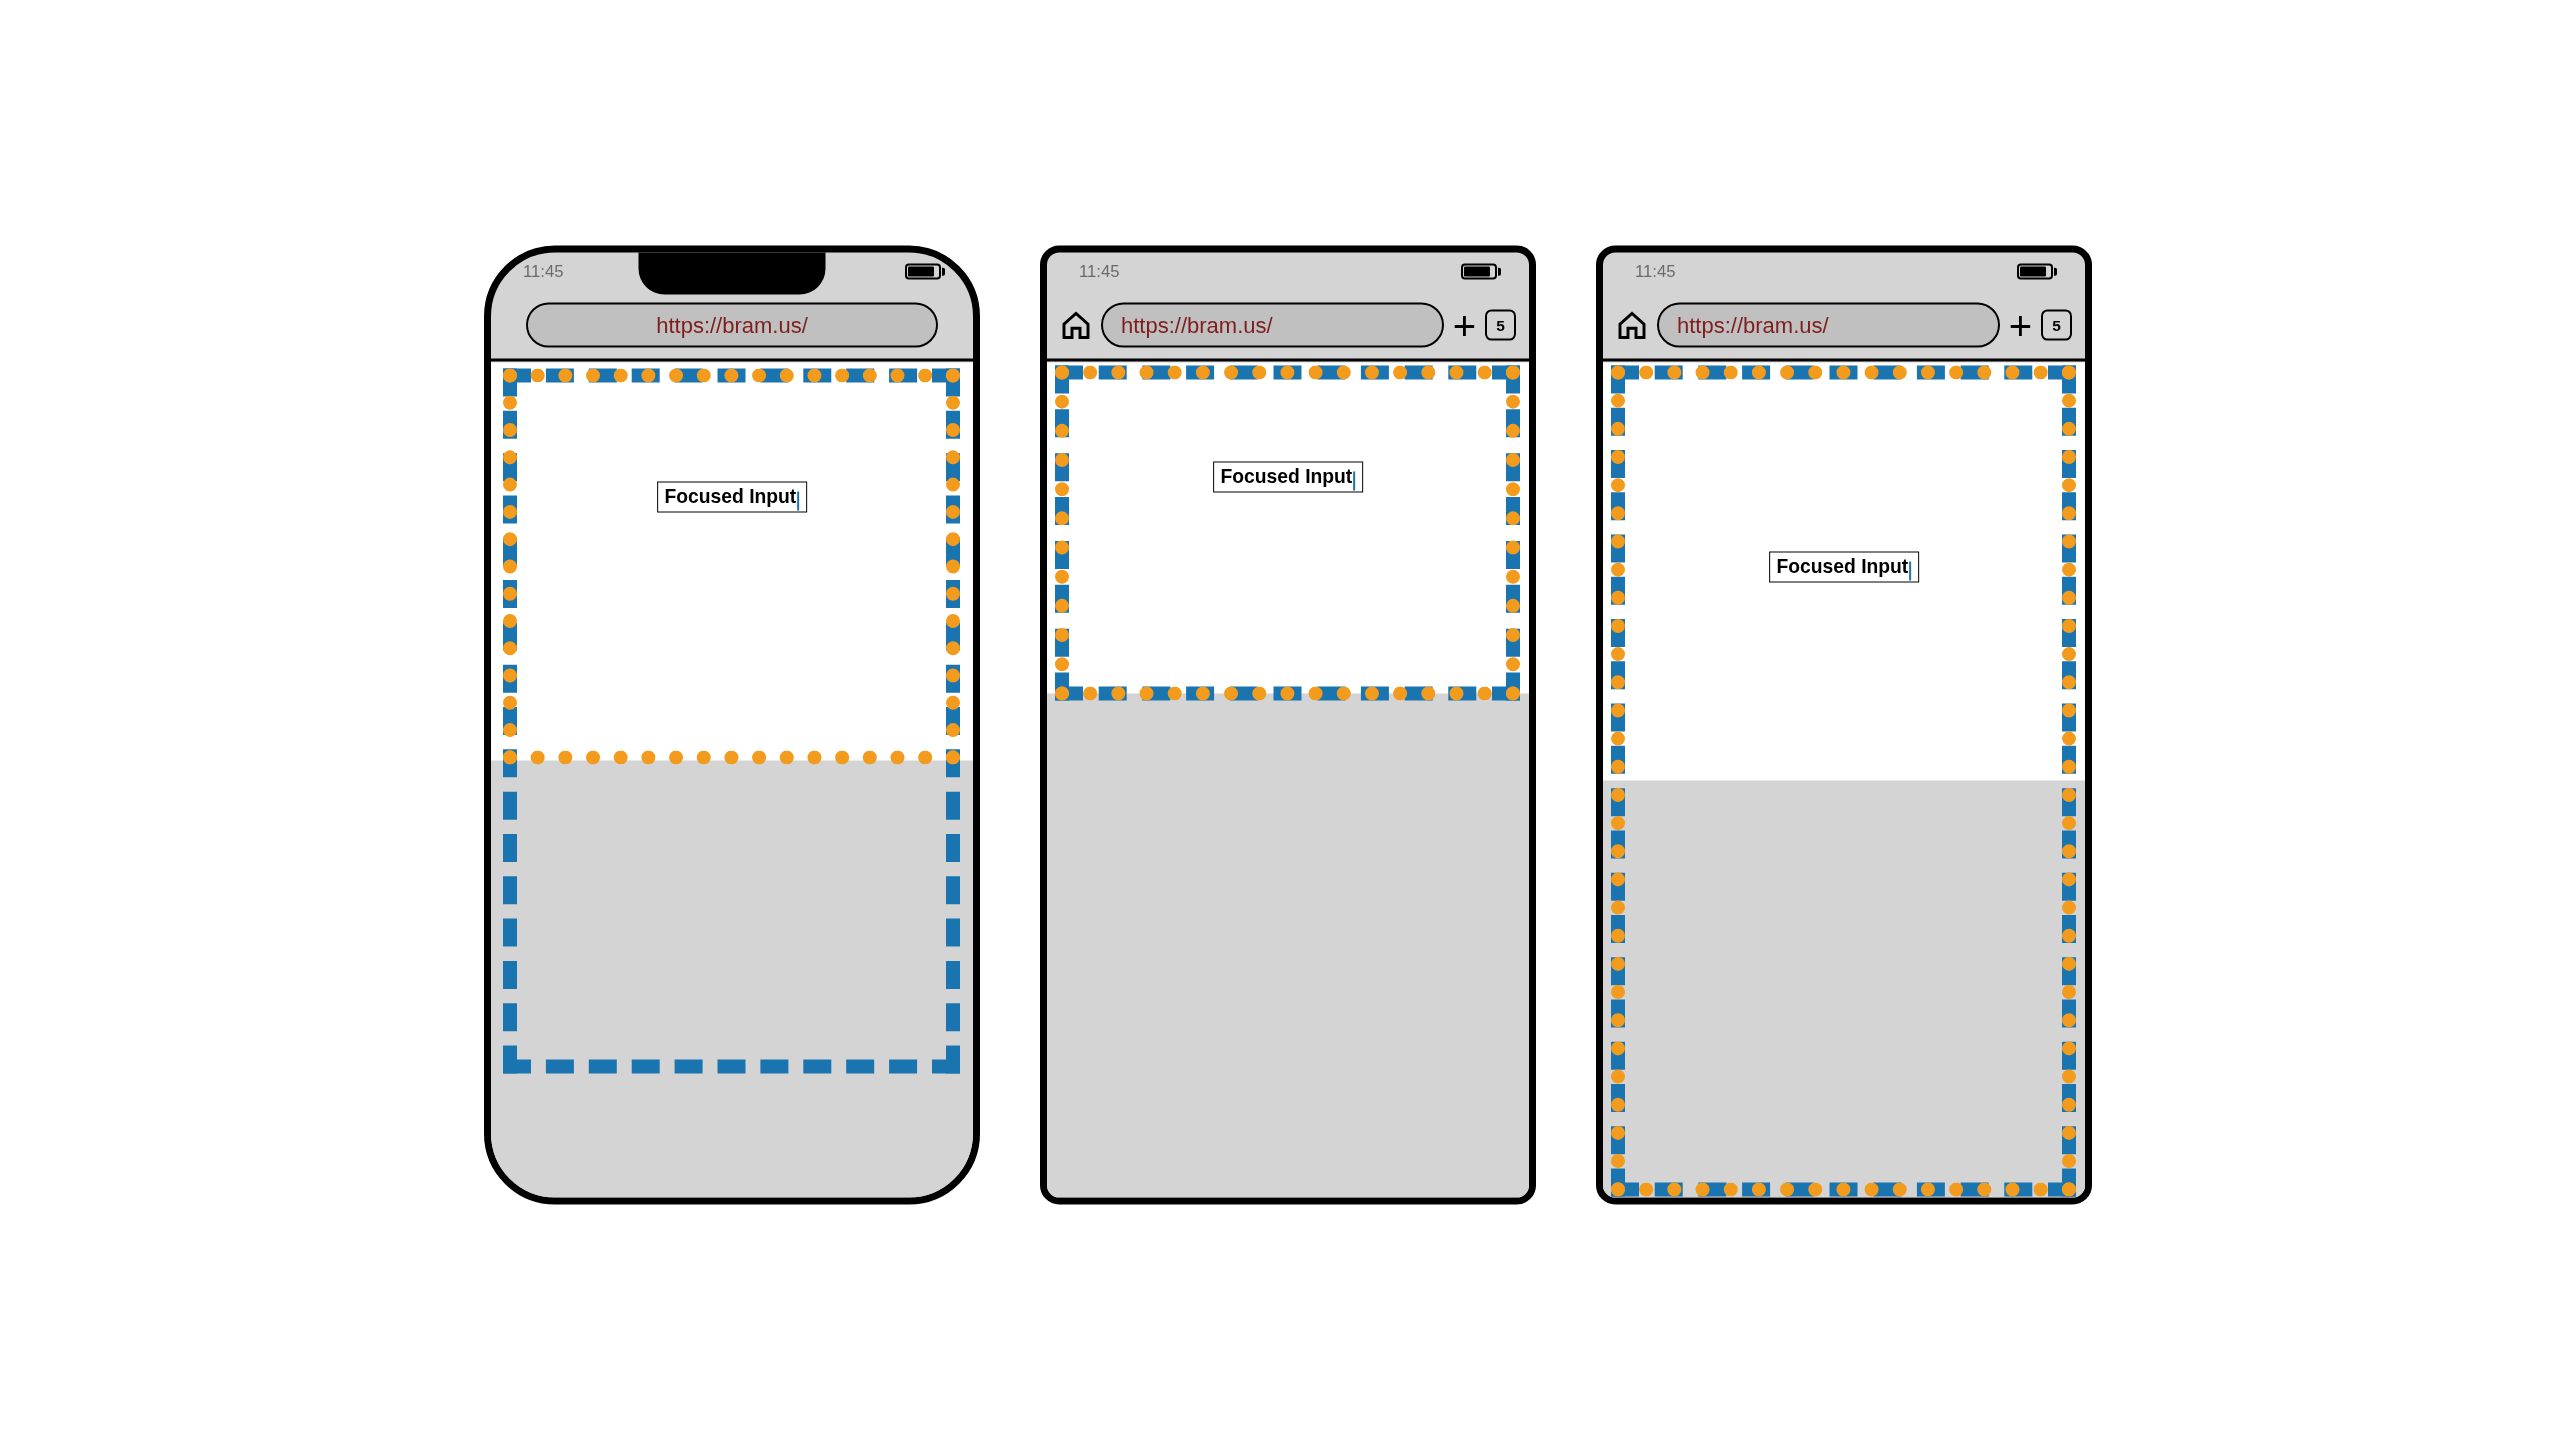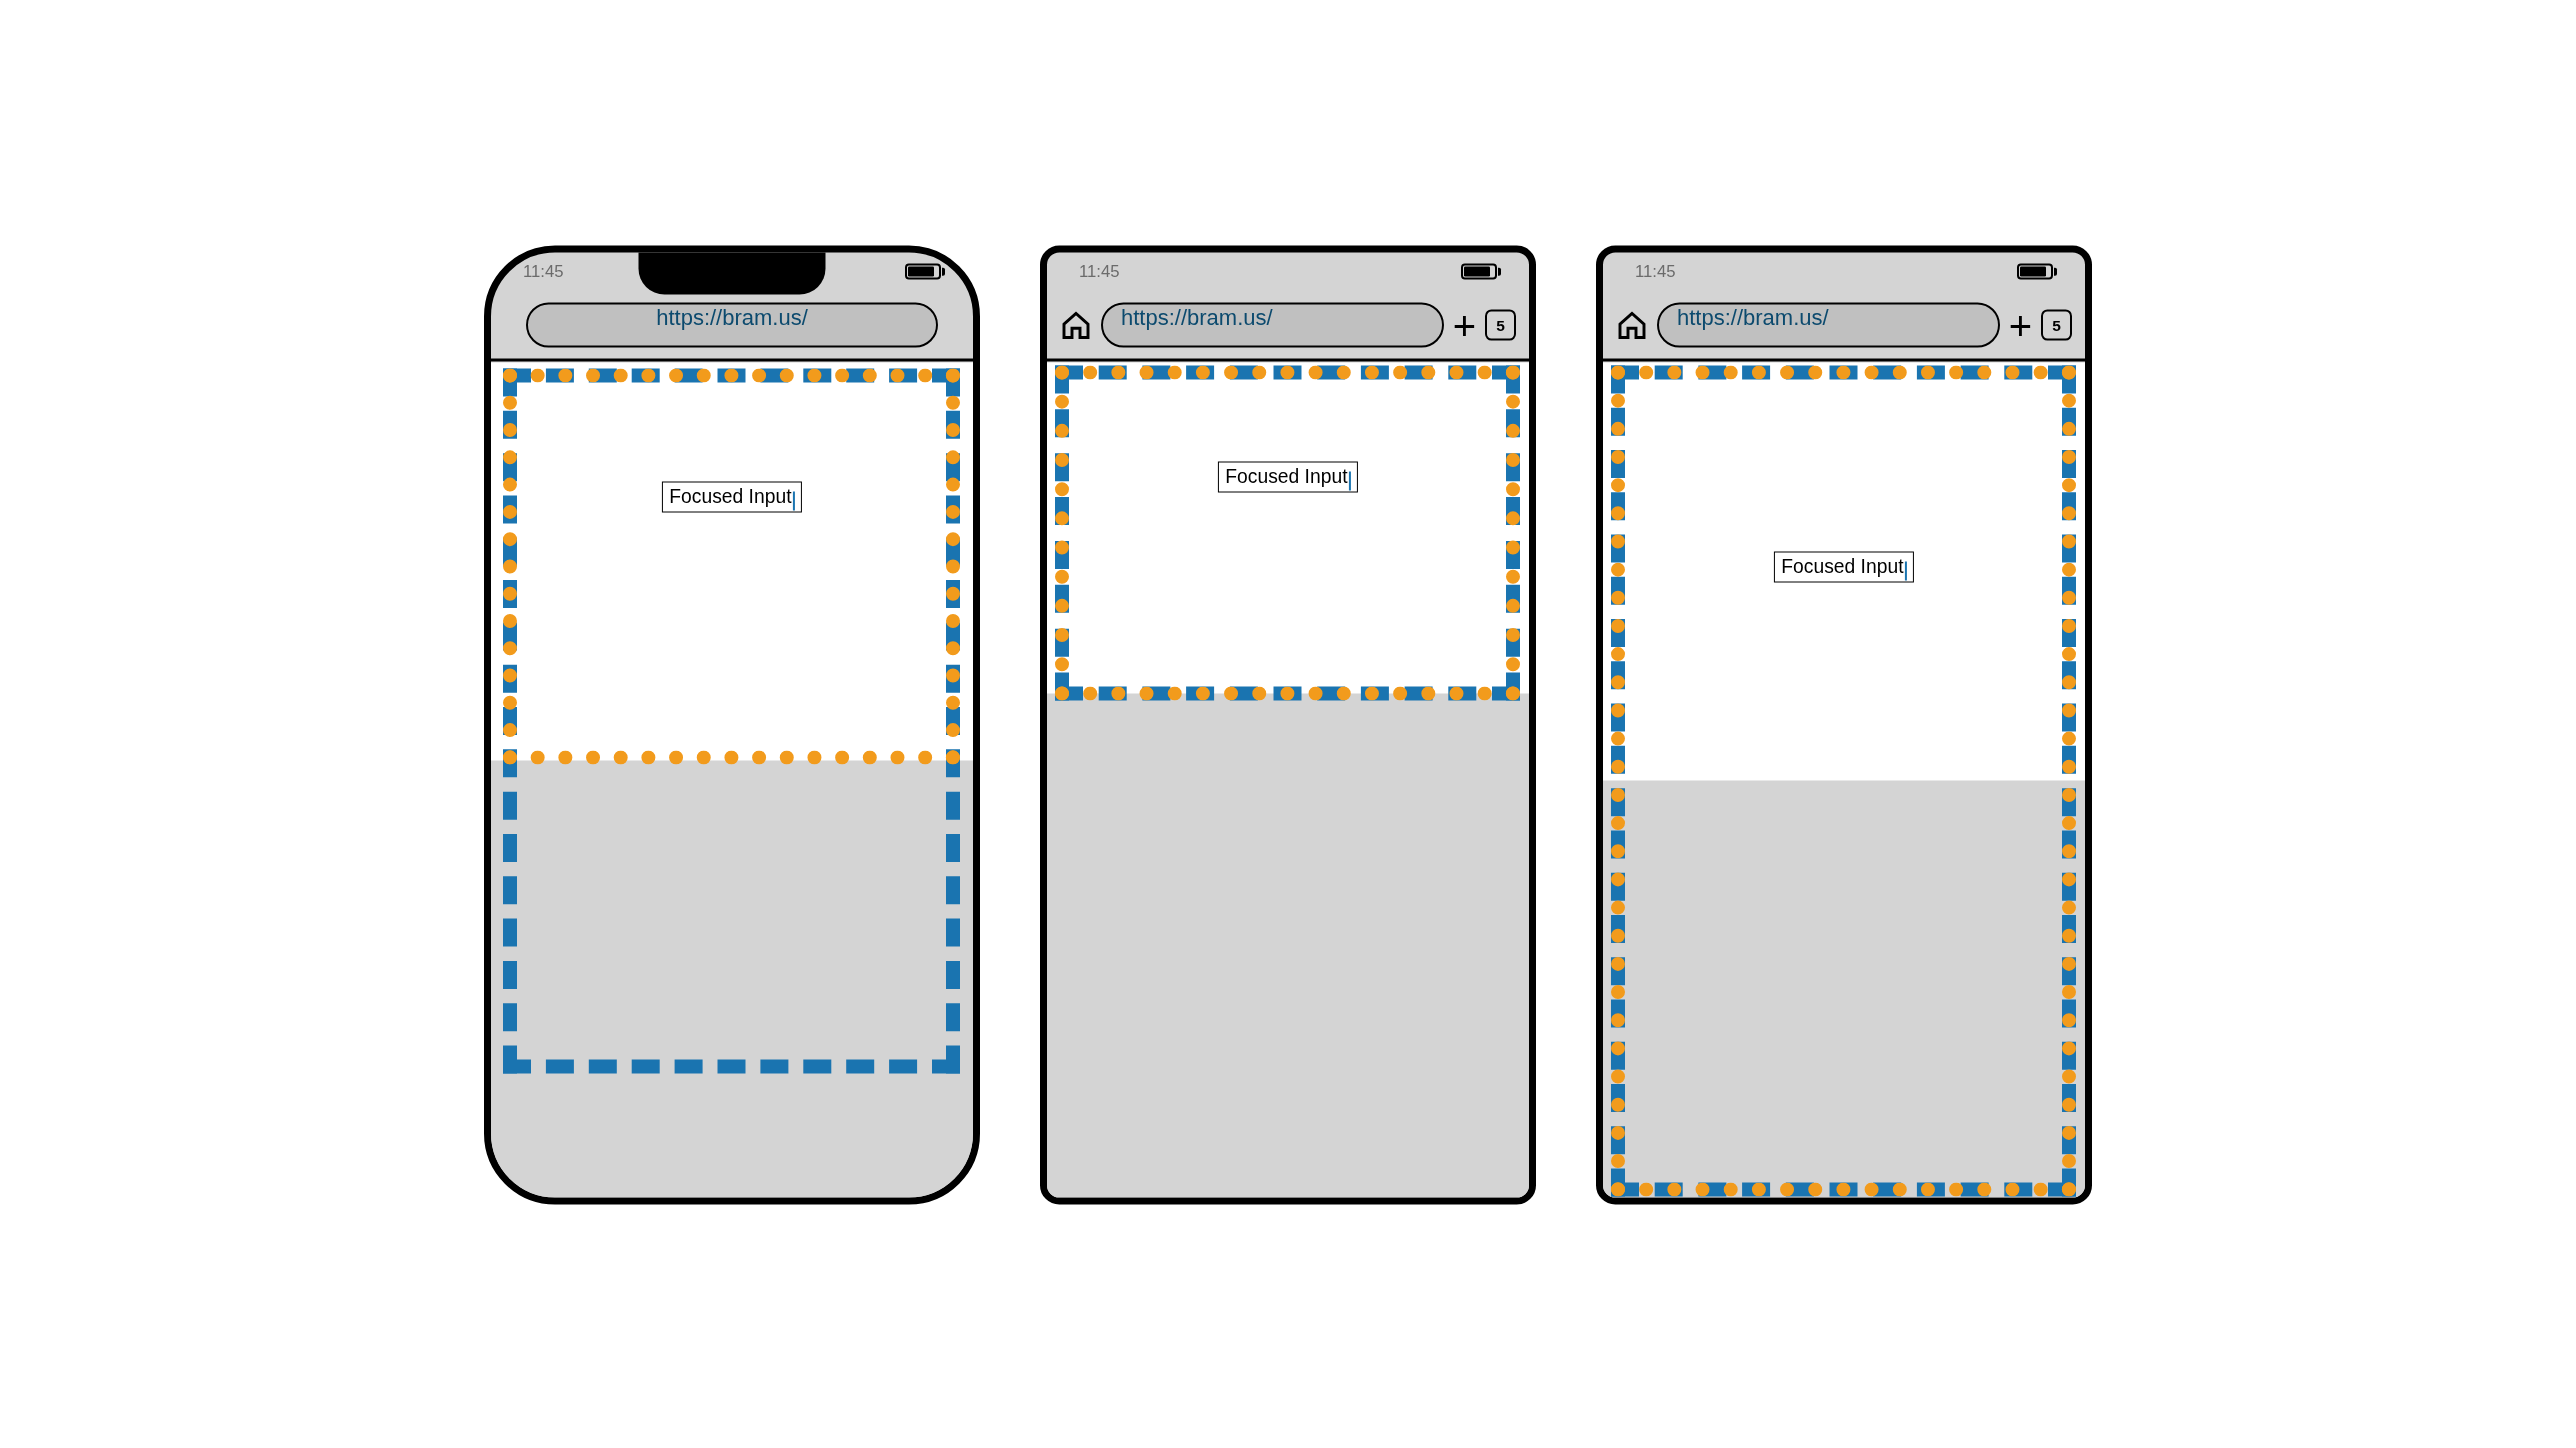--- a/index.html
+++ b/index.html
@@ -99,24 +99,24 @@
     height: 3.9px;
     background: #000;
     z-index: 45;
   }
   .urlbar {
     height: 45px;
     background: #c0c0c0;
     border: 2.6px solid #000;
     border-radius: 23px;
     display: flex;
-    align-items: flex-start;
+    align-items: center;
     padding: 0 18px;
     font-size: 22px;
-    color: #0c4a6e;
+    color: #7f1d1d;
   }
   .toolbar.ios .urlbar { width: 412px; justify-content: center; }
   .toolbar.android .urlbar { flex: 1; justify-content: flex-start; }
   .icon-btn {
     display: flex;
     align-items: center;
     justify-content: center;
   }
   .home-icon svg { width: 32px; height: 32px; }
   .plus-icon {
@@ -171,20 +171,21 @@
     transform: translateX(-50%);
     border: 1.9px solid #000;
     background: #fff;
     padding: 3.9px 6.4px;
     display: flex;
     align-items: flex-end;
     font-size: 19.3px;
     color: #000;
     z-index: 30;
     white-space: nowrap;
+    font-weight: bold;
   }
   .caret {
     display: inline-block;
     width: 1.9px;
     height: 19.3px;
     background: #1a74b0;
     margin-left: 1.3px;
     position: relative;
     top: 2.6px;
   }

